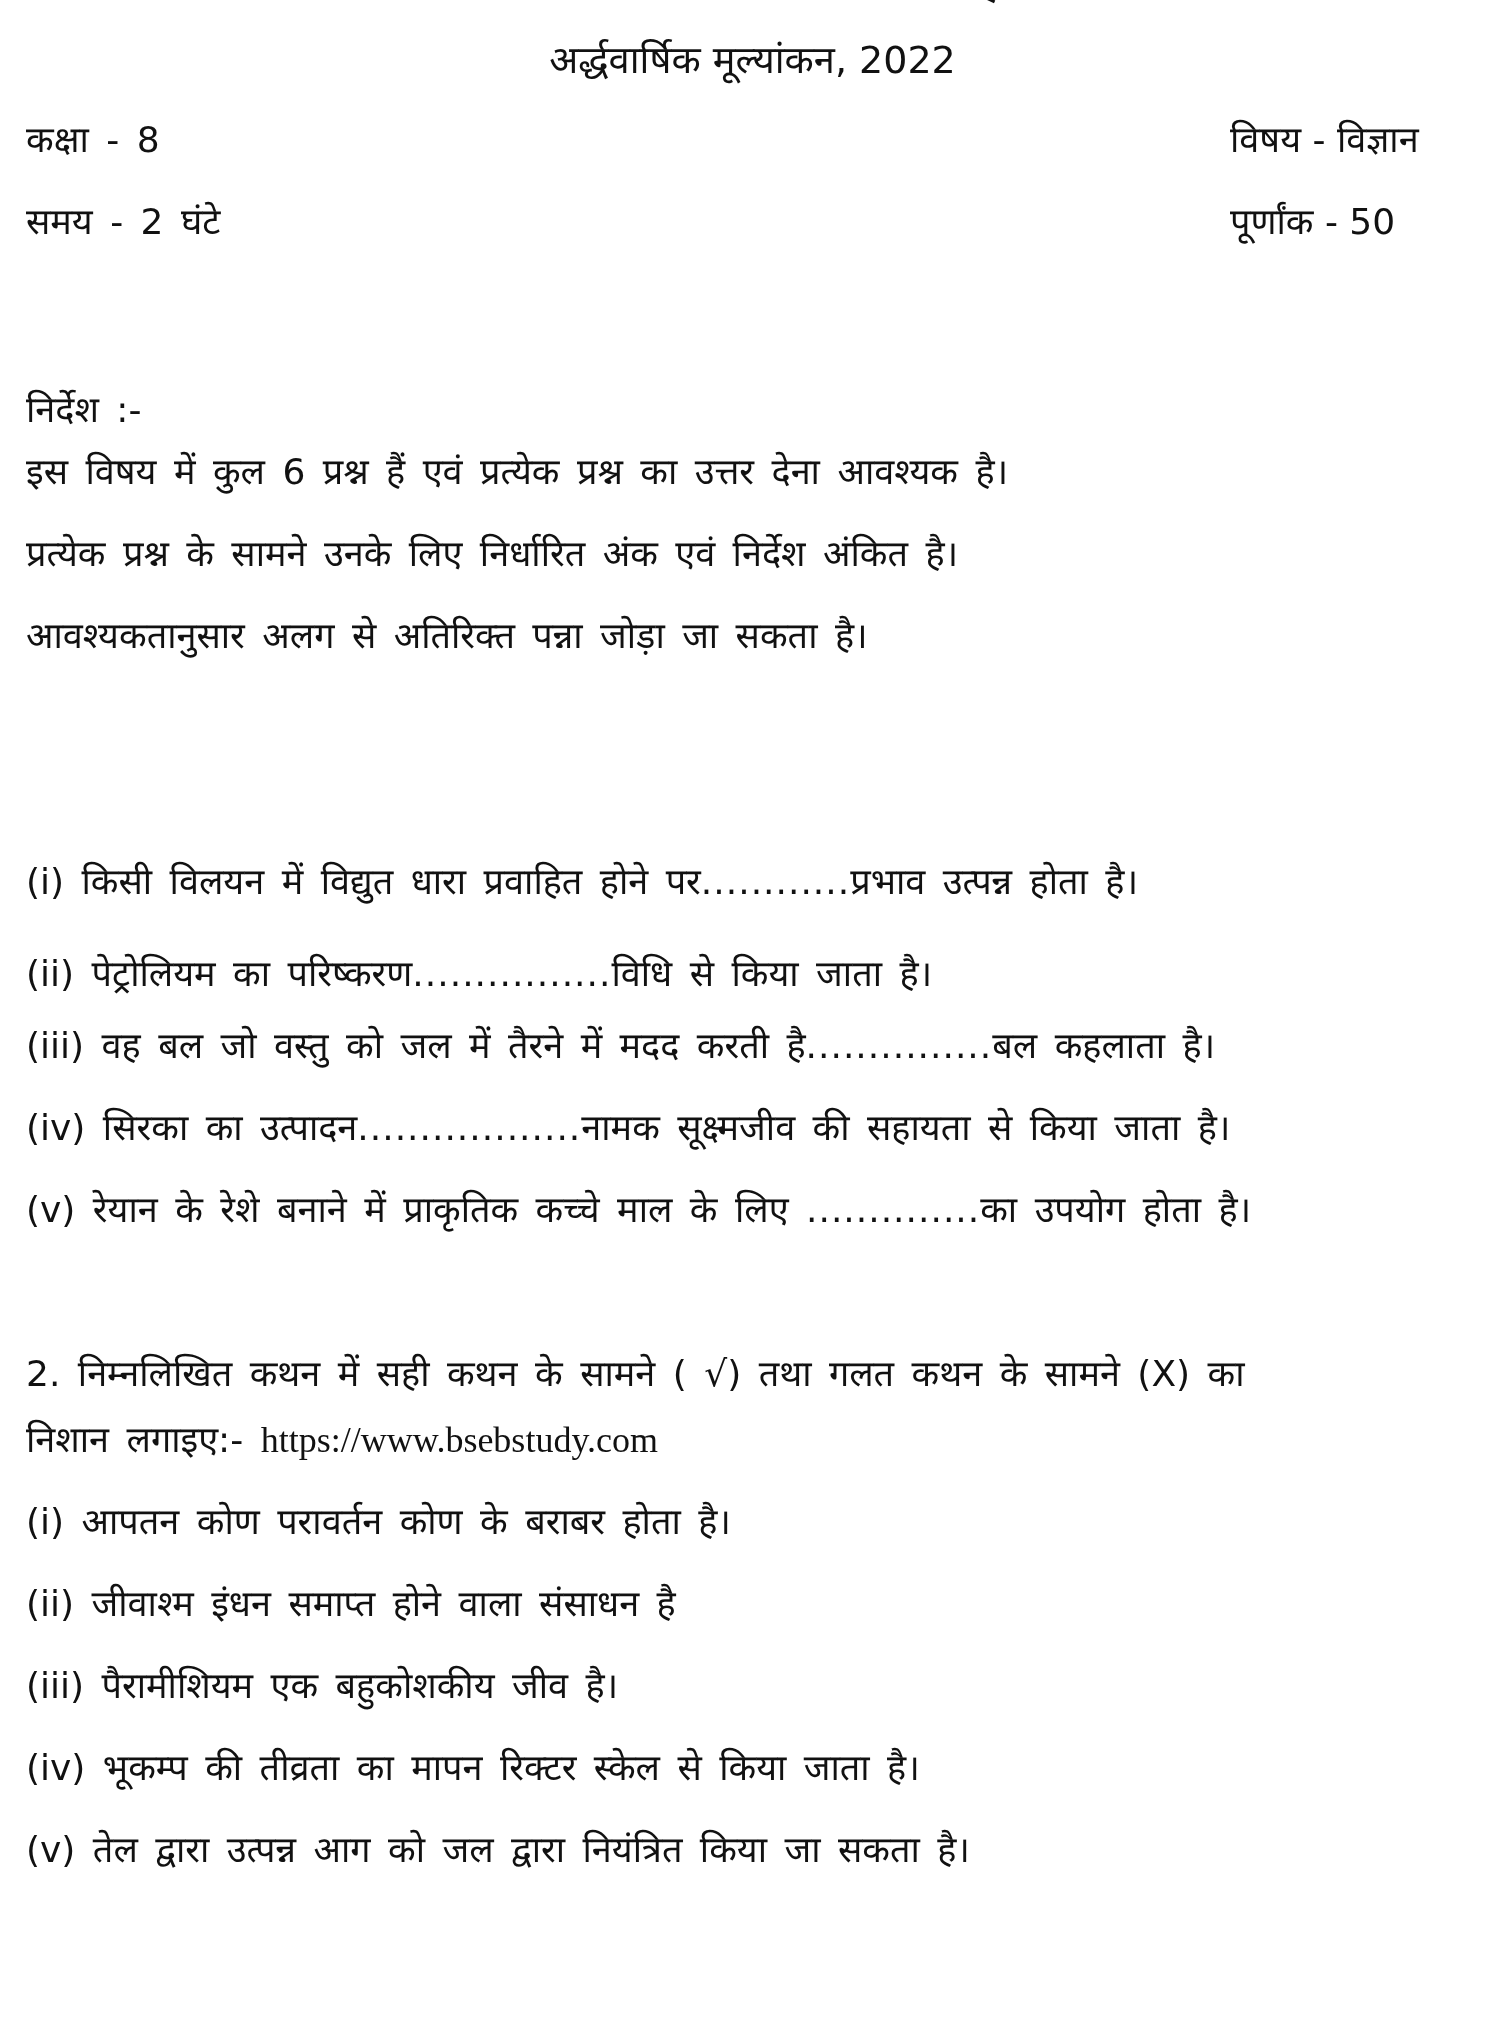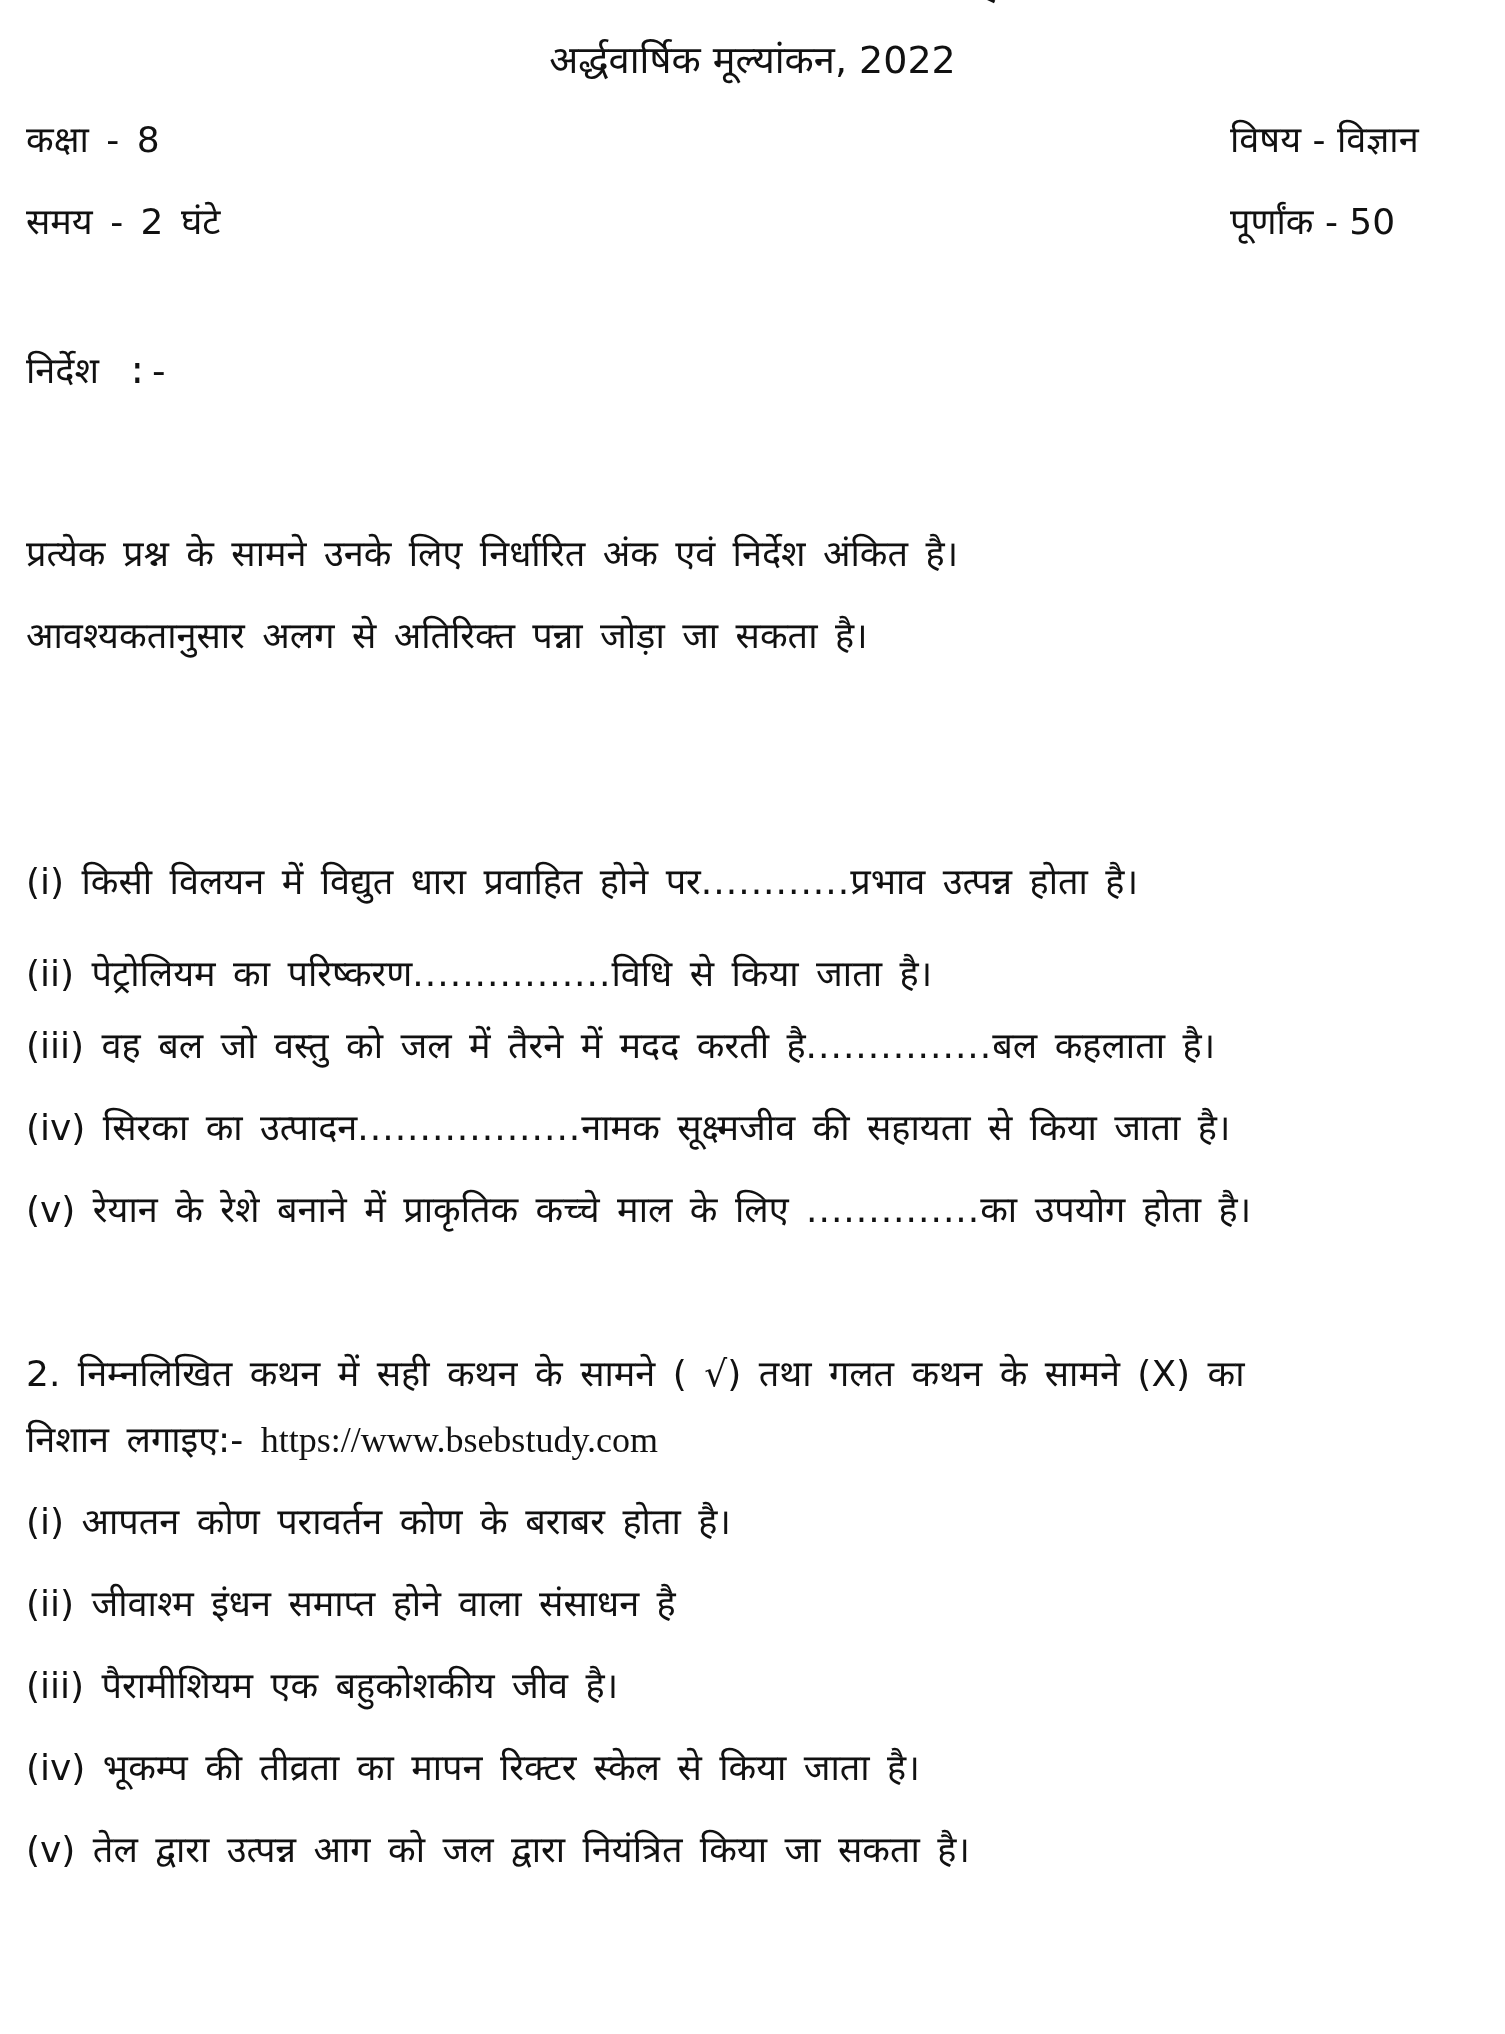--- a/index.html
+++ b/index.html
@@ -62,21 +62,22 @@
   <span class="top-mark"></span>
 
   <div class="title">अर्द्धवार्षिक मूल्यांकन, 2022</div>
 
   <div class="line" style="top:118px;">कक्षा - 8</div>
   <div class="right-col" style="top:118px;">विषय - विज्ञान</div>
 
   <div class="line" style="top:200px;">समय - 2 घंटे</div>
   <div class="right-col" style="top:200px;">पूर्णांक - 50</div>
 
-  <div class="line" style="top:352px;font-family:Liberation Mono, monospace;">निर्देश :-</div>
+  <div class="line" style="top:388px;">निर्देश :-</div>
+  <div class="line" style="top:450px;">इस विषय में कुल 6 प्रश्न हैं एवं प्रत्येक प्रश्न का उत्तर देना आवश्यक है।</div>
   <div class="line" style="top:532px;">प्रत्येक प्रश्न के सामने उनके लिए निर्धारित अंक एवं निर्देश अंकित है।</div>
   <div class="line" style="top:614px;">आवश्यकतानुसार अलग से अतिरिक्त पन्ना जोड़ा जा सकता है।</div>
 
 
   <div class="line" style="top:860px;">
     <span>(i)</span>
     <span>किसी विलयन में विद्युत धारा प्रवाहित होने पर</span><span class="dots">............</span><span>प्रभाव उत्पन्न होता है।</span>
   </div>
 
   <div class="line" style="top:942px;margin-top:10px;">

